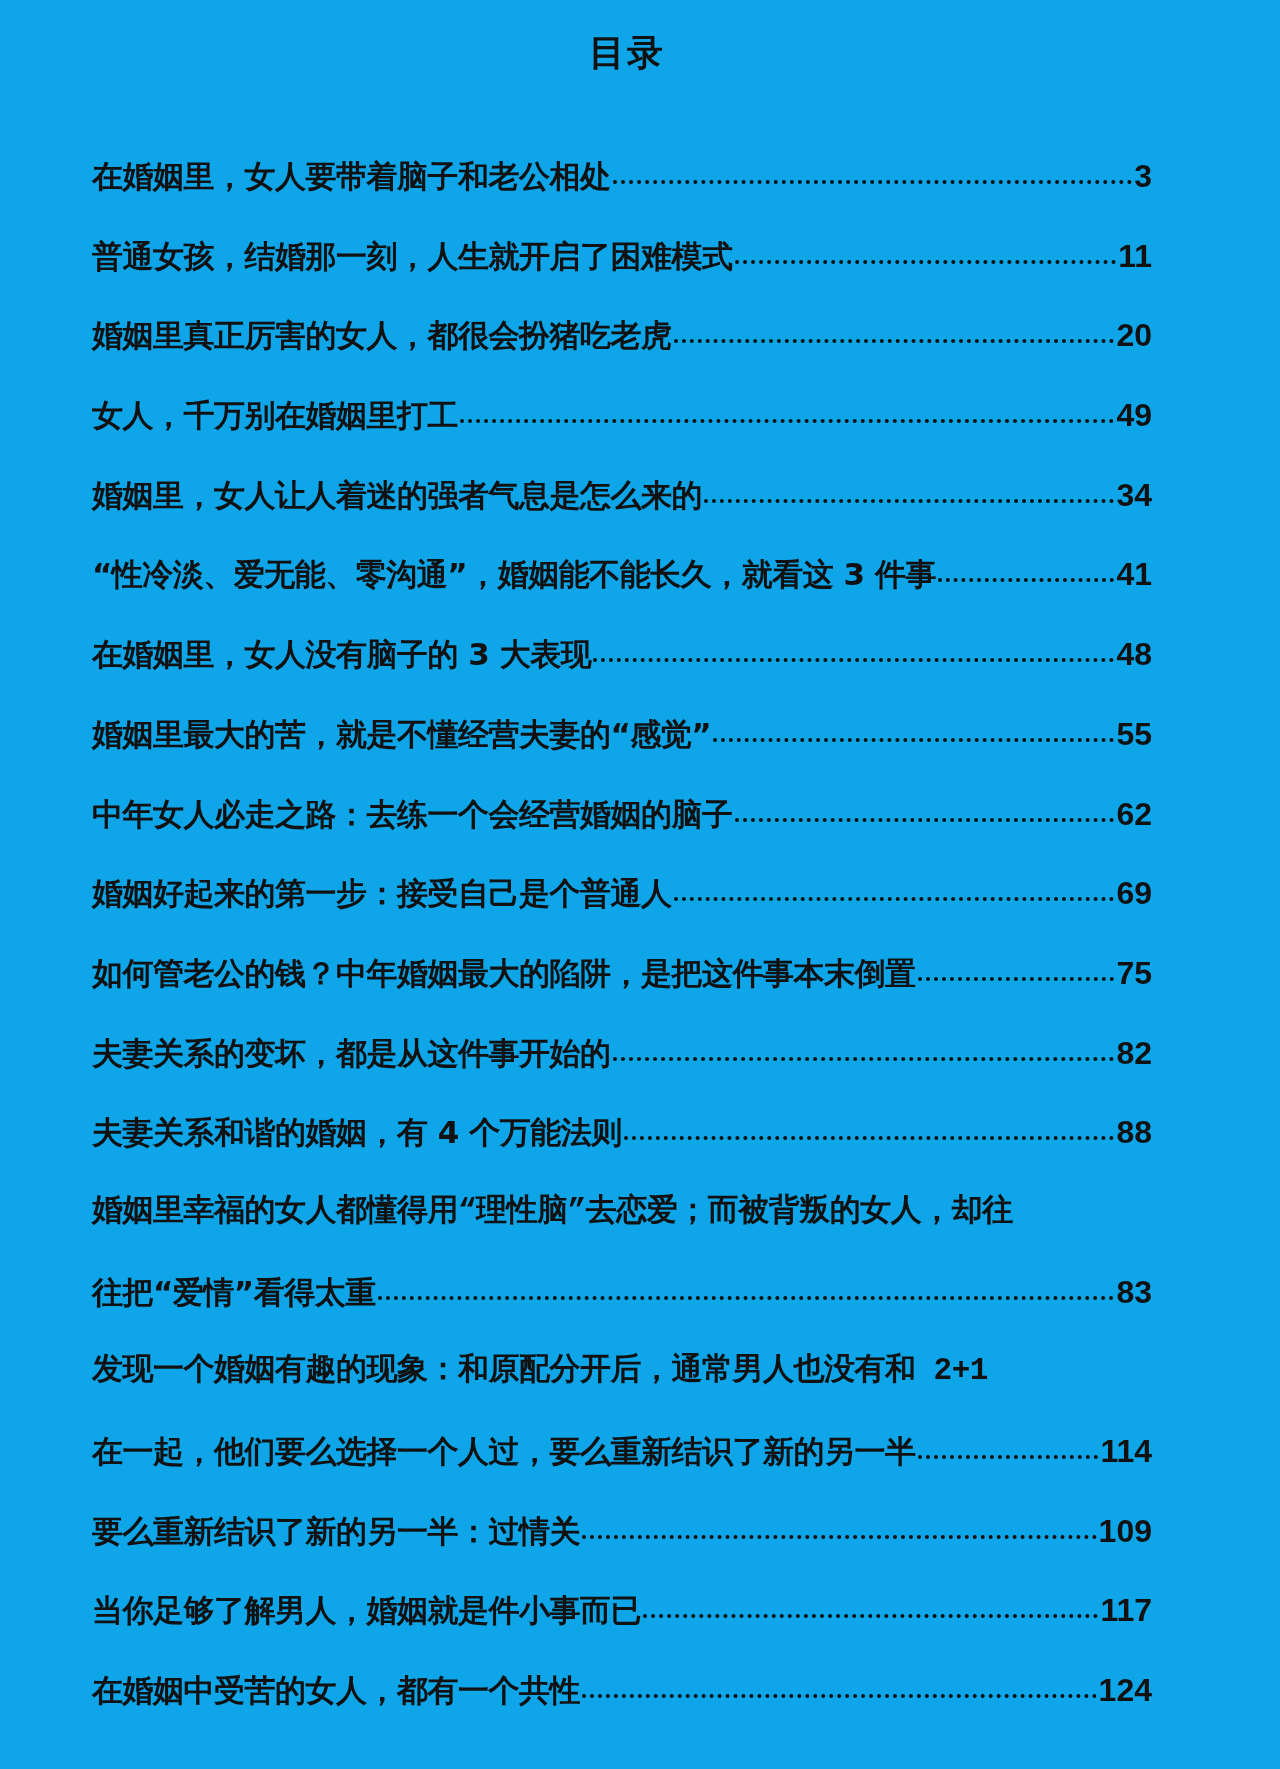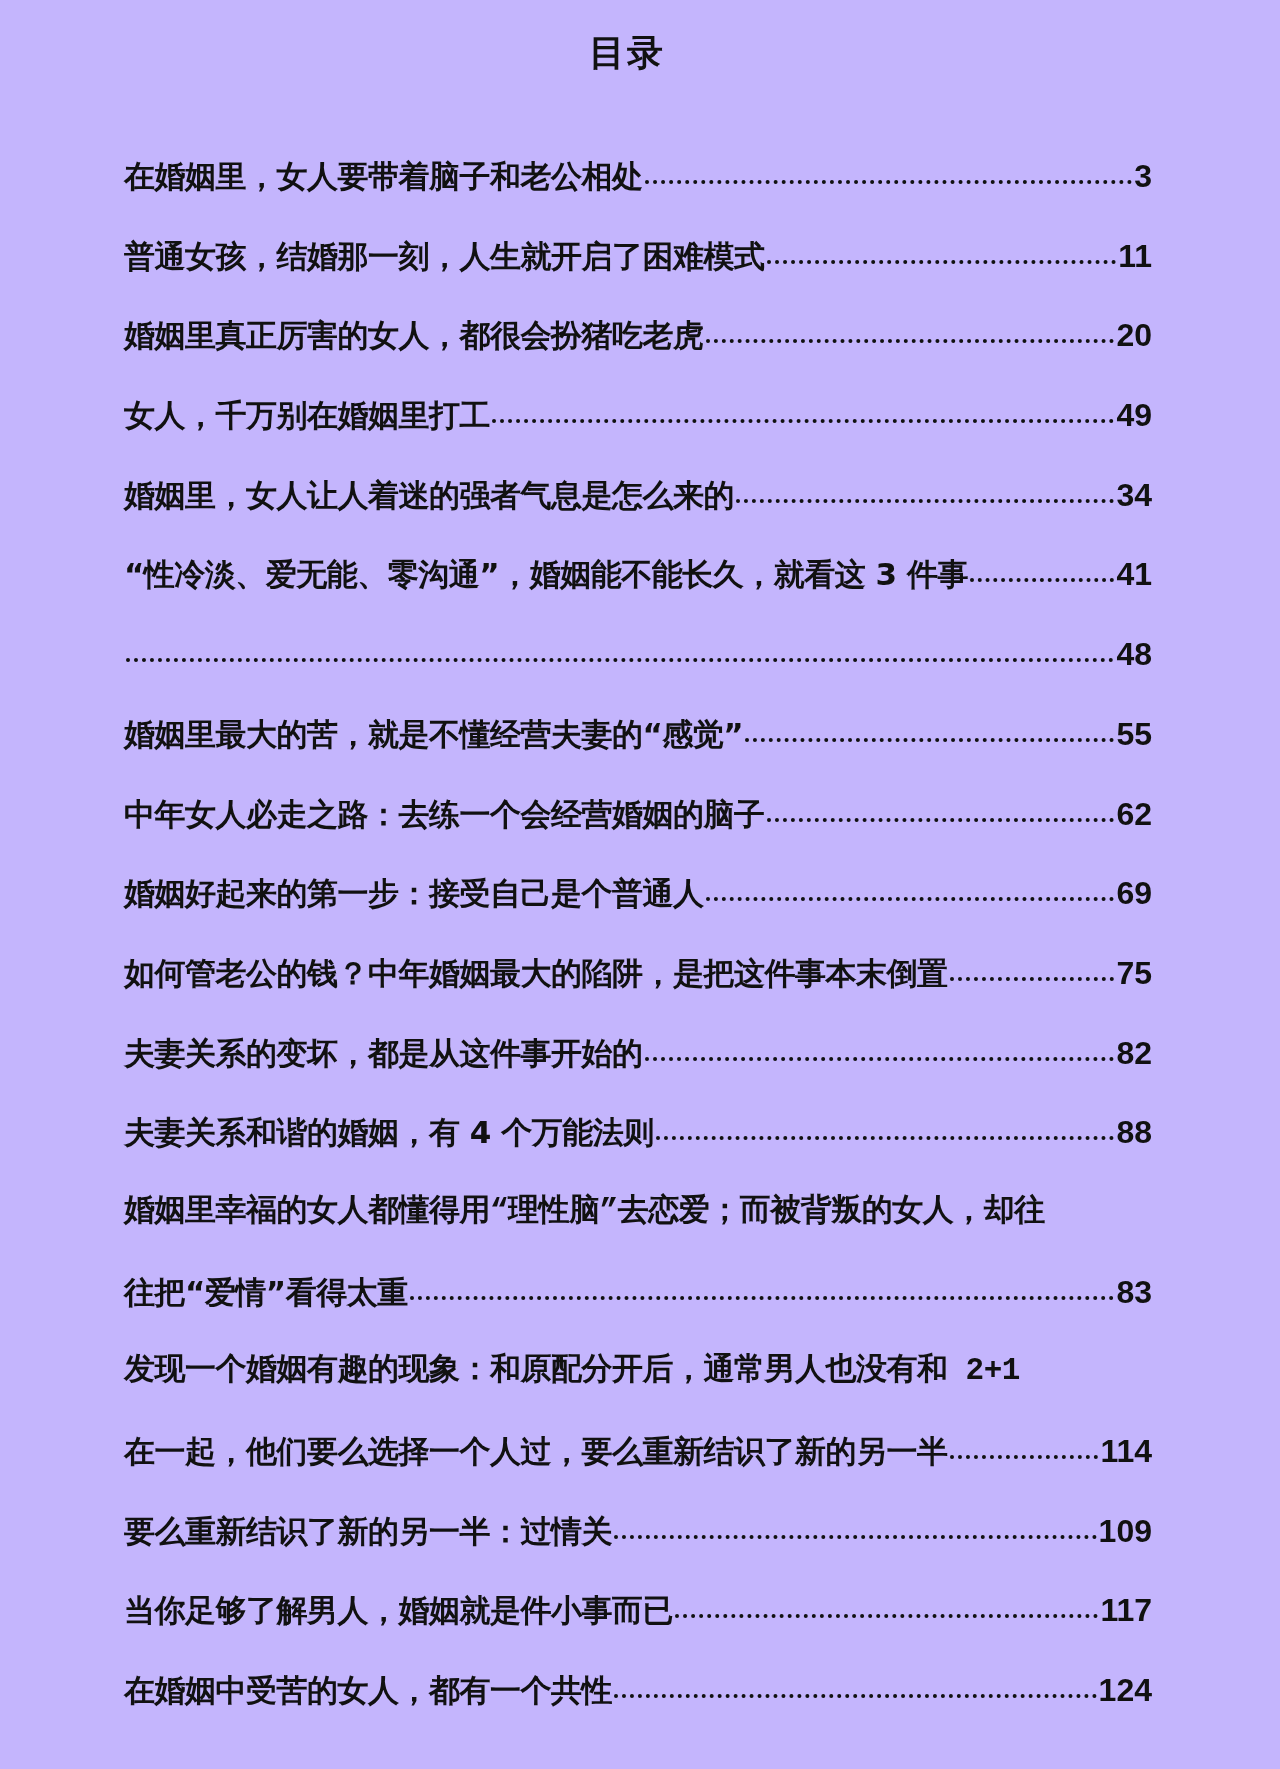--- a/index.html
+++ b/index.html
@@ -14,21 +14,21 @@
       overflow: hidden;
       font-family: "DejaVu Sans", "Liberation Sans", sans-serif;
       color: #111111;
     }
     .page {
       position: absolute;
       left: 0;
       top: 0;
       width: 1280px;
       height: 1769px;
-      background: #c4b5fd;
+      background: #0ea5e9;
     }
     .toc-title {
       position: absolute;
       left: 0;
       top: 28px;
       width: 1254px;
       text-align: center;
       font-size: 36px;
       font-weight: bold;
       letter-spacing: 2px;
@@ -41,21 +41,20 @@
       width: 1060px;
     }
     .toc-line {
       display: flex;
       align-items: baseline;
       height: 79.7px;
       font-size: 31px;
       font-weight: bold;
       line-height: 40px;
       white-space: nowrap;
-      margin-left: 32px;
     }
     .toc-line .title {
       flex: 0 0 auto;
       letter-spacing: -0.5px;
     }
     .toc-line .leader {
       flex: 1 1 auto;
       margin: 0 2px;
       border-bottom: 4px dotted #111111;
       position: relative;
@@ -111,20 +110,21 @@
       <span class="page-num">34</span>
     </div>
 
     <div class="toc-line">
       <span class="title">“性冷淡、爱无能、零沟通”，婚姻能不能长久，就看这 3 件事</span>
       <span class="leader"></span>
       <span class="page-num">41</span>
     </div>
 
     <div class="toc-line">
+      <span class="title">在婚姻里，女人没有脑子的 3 大表现</span>
       <span class="leader"></span>
       <span class="page-num">48</span>
     </div>
 
     <div class="toc-line">
       <span class="title">婚姻里最大的苦，就是不懂经营夫妻的“感觉”</span>
       <span class="leader"></span>
       <span class="page-num">55</span>
     </div>
 

